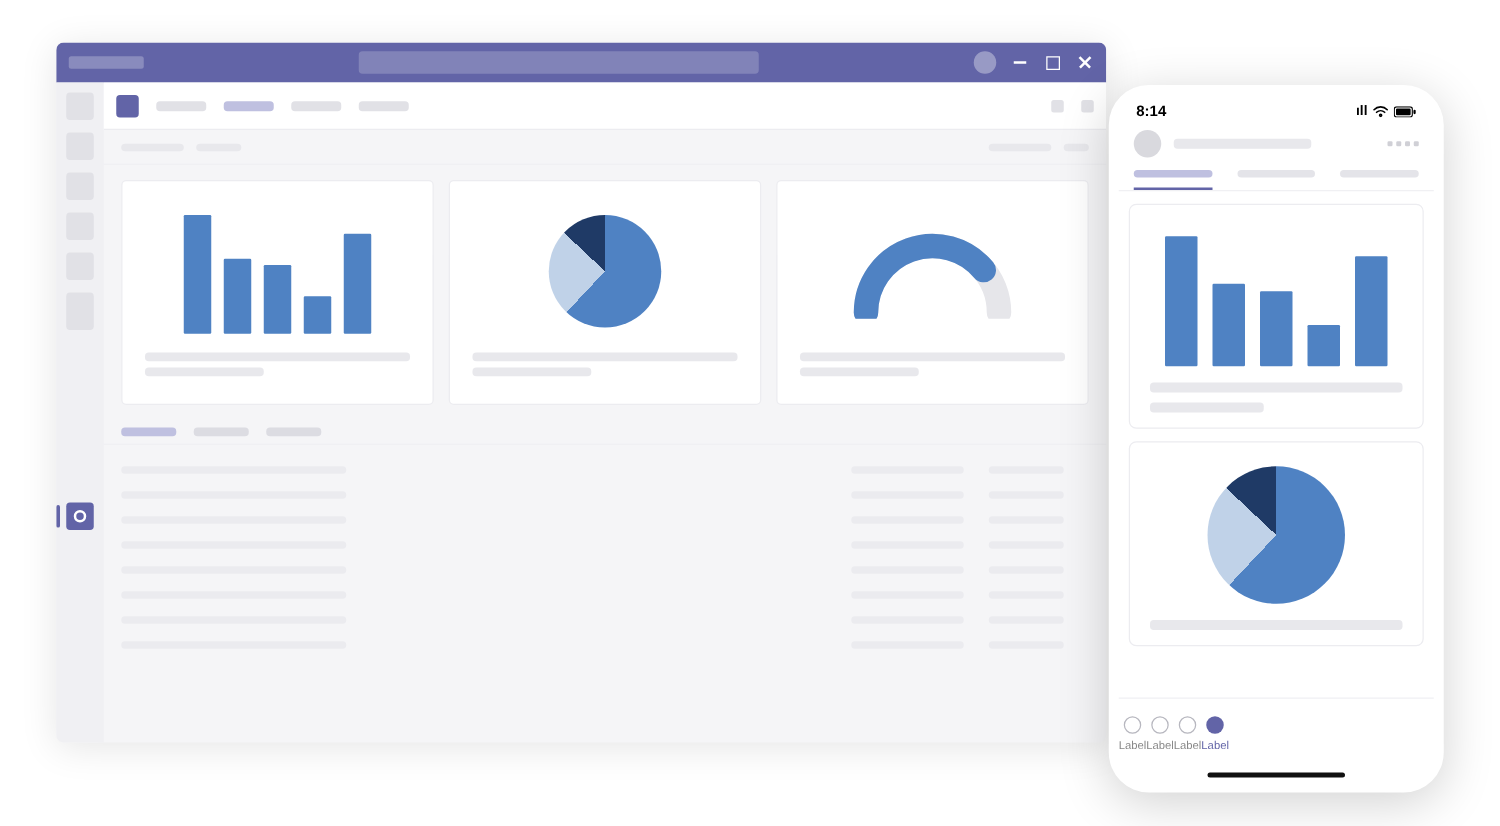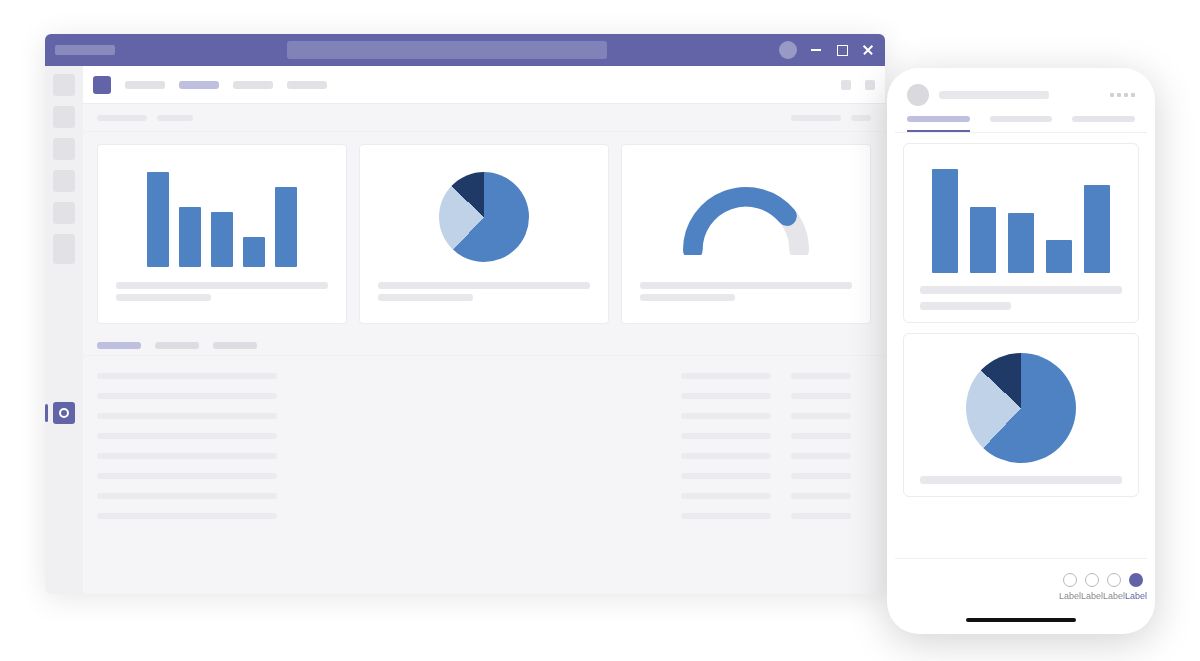--- a/index.html
+++ b/index.html
@@ -114,21 +114,21 @@
   .phone .mtabs .mt { height:6px; border-radius:3px; background:#e4e4e9; flex:1; margin-bottom:8px;}
   .phone .mtabs .mt.active { background:#bfc0e0;}
   .phone .mtabs .mt-wrap { flex:1; padding-bottom:0; border-bottom:2px solid transparent;}
   .phone .mtabs .mt-wrap.active { border-bottom-color:#6264A7;}
   
   .phone .scroll { flex:1; overflow:hidden; padding:10px 8px; display:flex; flex-direction:column; gap:10px;}
   .mcard { background:#fff; border:1px solid #ececf0; border-radius:6px; padding:14px 16px 12px;}
   .mcard .mchart { height:120px; display:flex; align-items:center; justify-content:center;}
   .mcard .mcap-line { height:8px; border-radius:3px; background:#e8e8ec; margin-top:8px;}
   
-  .phone .tabbar-bottom { height:56px; border-top:1px solid #f0f0f3; display:flex; justify-content:flex-end; align-items:center;}
+  .phone .tabbar-bottom { height:56px; border-top:1px solid #f0f0f3; display:flex; justify-content:flex-start; align-items:center;}
   .navitem { display:flex; flex-direction:column; align-items:center; gap:4px; font-size:9px; color:#888; cursor:pointer;}
   .navitem .circ { width:14px; height:14px; border:1.7px solid #b7b7bf; border-radius:50%;}
   .navitem.active { color:#6264A7;}
   .navitem.active .circ { border:none; background:#6264A7;}
   .home-ind { width:110px; height:4px; background:#111; border-radius:3px; margin:4px auto 2px;}
 </style>
 </head>
 <body>
 
 <div class="desktop">
@@ -289,20 +289,34 @@
             <div class="tcell"></div>
           </div>
         </div>
 
     </div>
   </div>
 </div>
 
 <div class="phone">
 
+  <div class="status">
+    <span>8:14</span>
+    <span class="right-icons">
+      <span>ıll</span>
+      <svg width="13" height="10" viewBox="0 0 16 12">
+          <path d="M8 11 L8 11 A1 1 0 1 0 8 9 A1 1 0 0 0 8 11 M4 7 A6 6 0 0 1 12 7 M1.5 4.5 A9 9 0 0 1 14.5 4.5" stroke="#000" stroke-width="1.6" fill="none" stroke-linecap="round"></path>
+        </svg>
+      <svg width="18" height="9" viewBox="0 0 20 10">
+          <rect x="0.5" y="0.5" width="16" height="9" rx="2" stroke="#000" fill="none"></rect>
+          <rect x="2" y="2" width="13" height="6" rx="1" fill="#000"></rect>
+          <rect x="17.5" y="3" width="2" height="4" rx="1" fill="#000"></rect>
+        </svg>
+    </span>
+  </div>
 
   <div class="header">
     <div class="avatar"></div>
     <div class="title-ph"></div>
     <div class="dots">
         <span></span>
         <span></span>
         <span></span>
         <span></span>
       </div>

